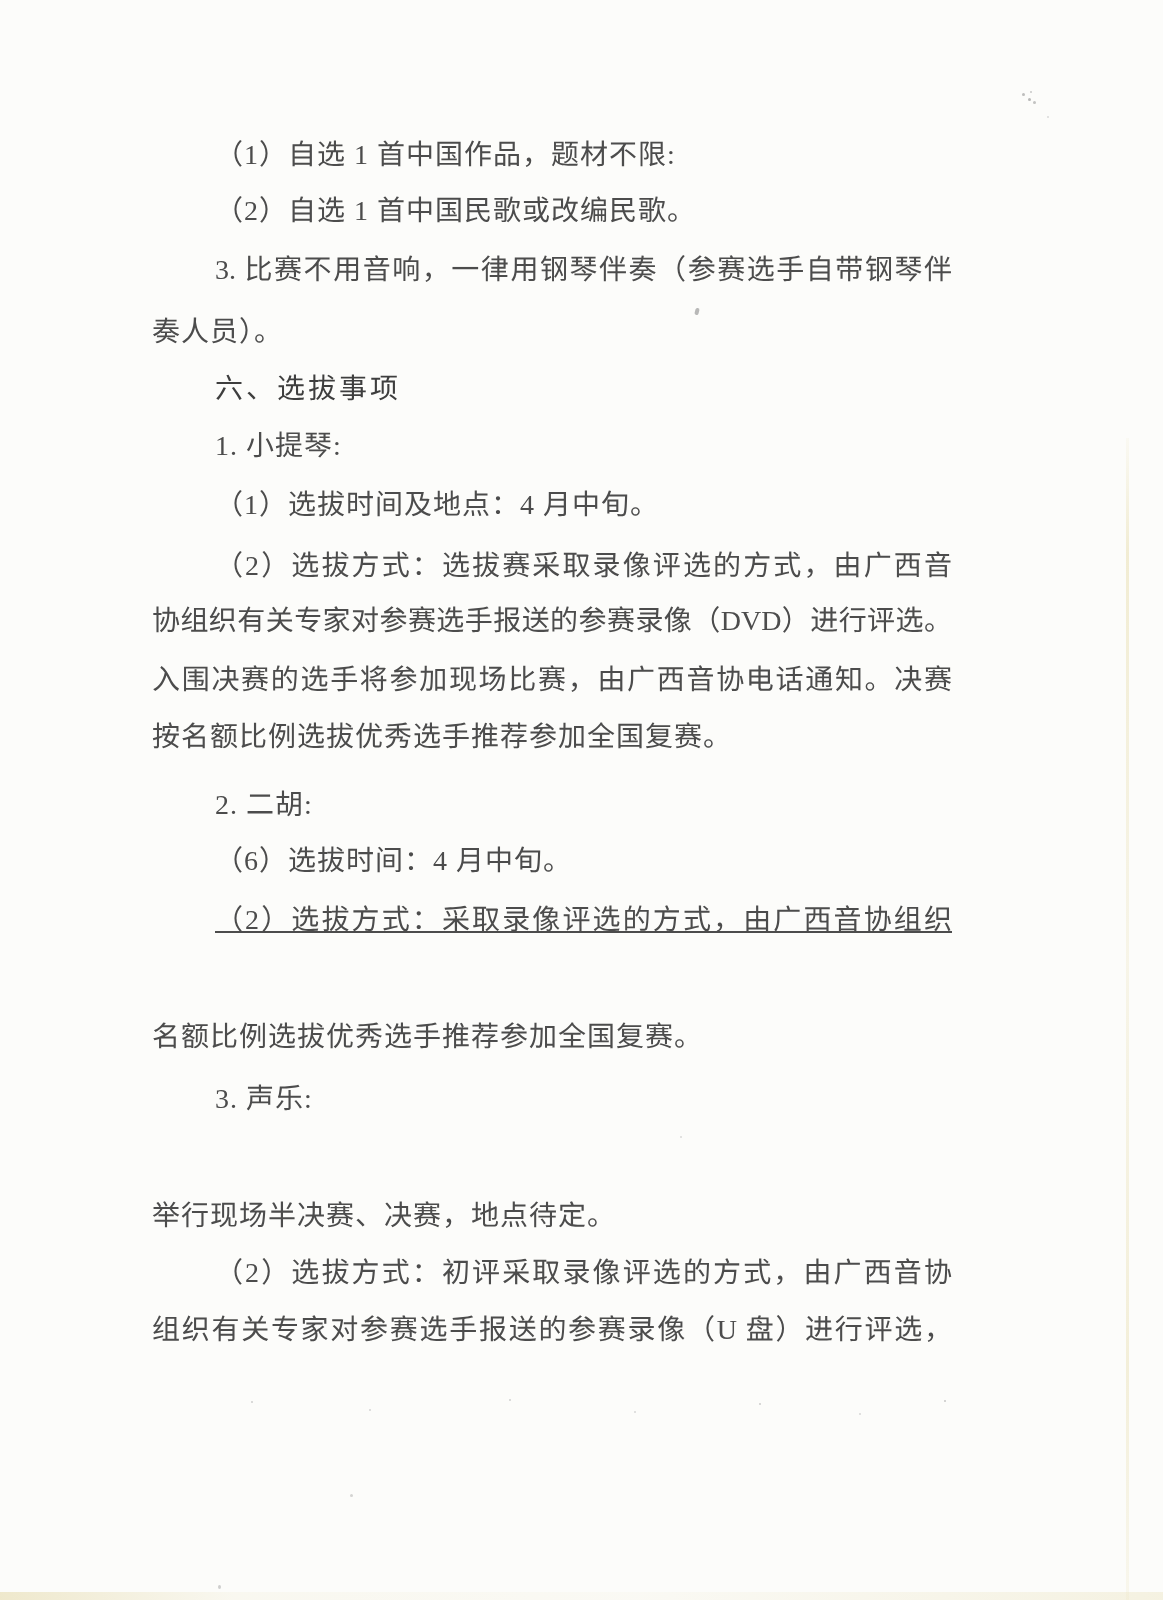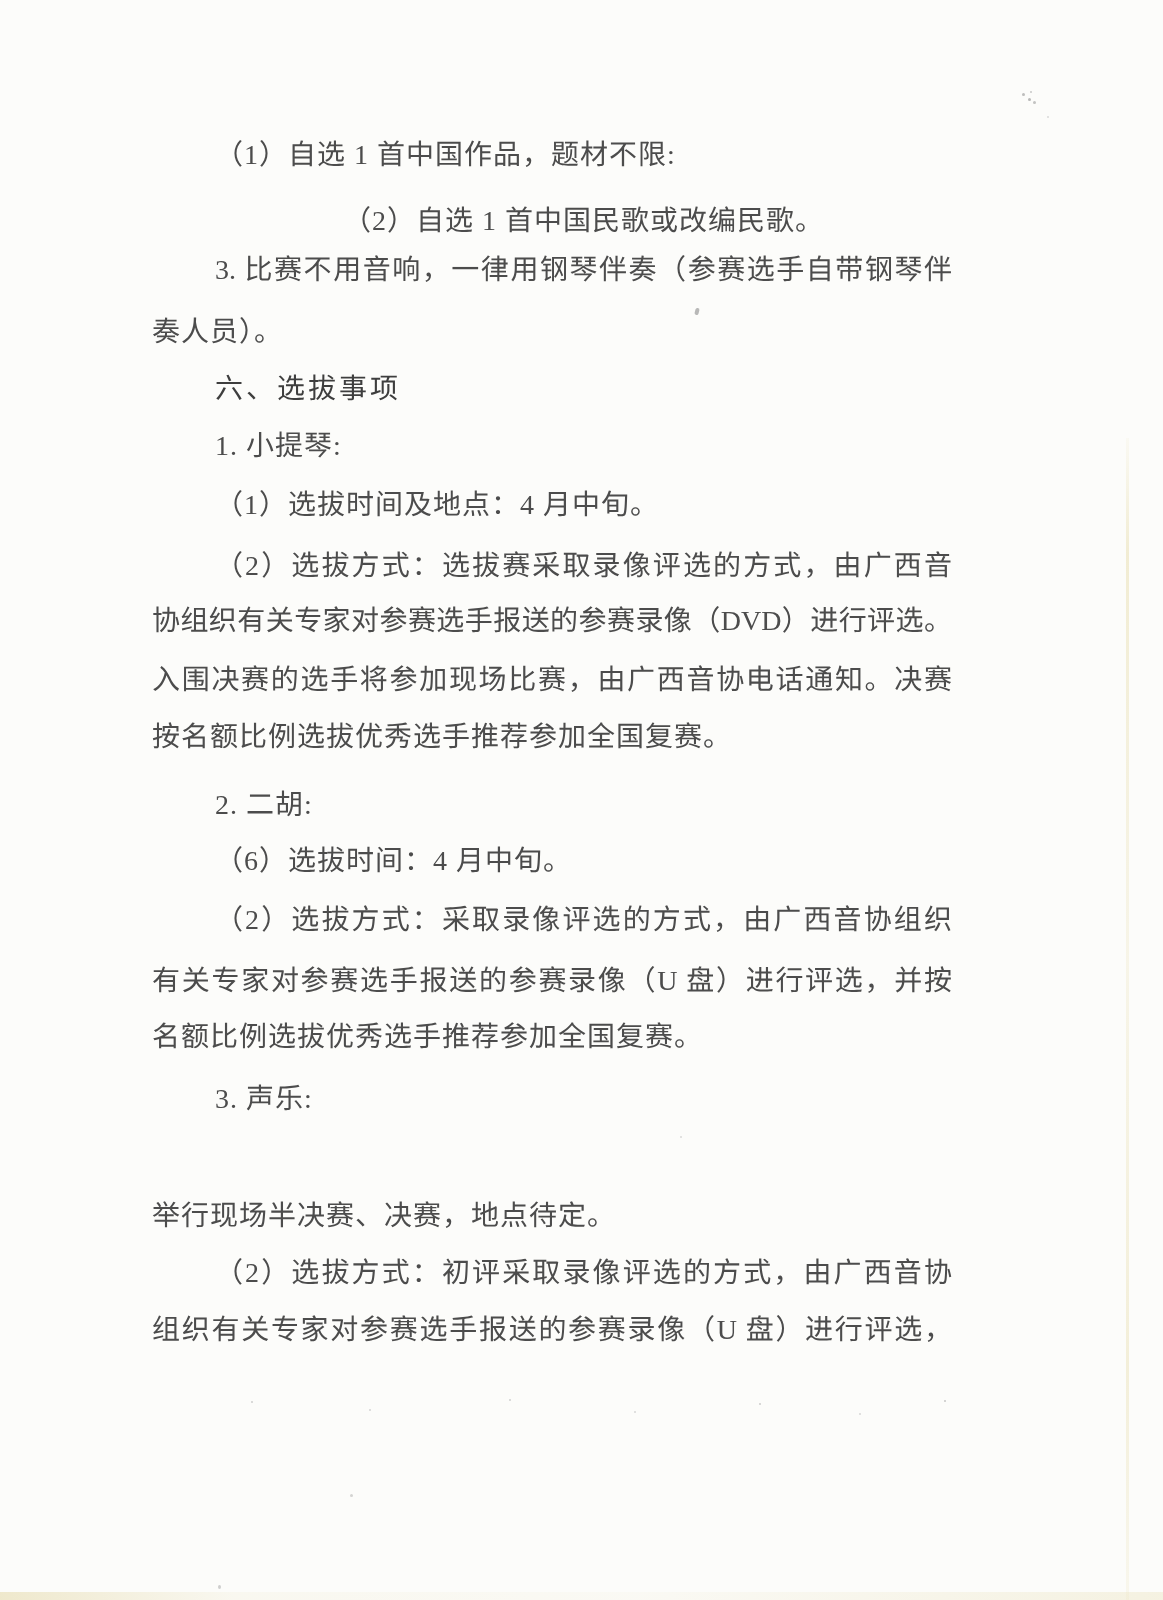--- a/index.html
+++ b/index.html
@@ -92,34 +92,33 @@
       radial-gradient(circle 1.2px at 620px 22px, #c6c6c6 60%, transparent 61%),
       radial-gradient(circle 1.8px at 705px 9px, #aeaeae 60%, transparent 61%);
   }
 </style>
 </head>
 <body>
 
 <div class="page">
   <div class="doc-body">
       <div class="line indent" style="top: 137px;">（1）自选 1 首中国作品，题材不限:</div>
-      <div class="line indent" style="top: 203px; text-align: center;">（2）自选 1 首中国民歌或改编民歌。</div>
+      <div class="line indent" style="top: 193px;">（2）自选 1 首中国民歌或改编民歌。</div>
       <div class="line indent full" style="top: 252px;">3. 比赛不用音响，一律用钢琴伴奏（参赛选手自带钢琴伴</div>
       <div class="line" style="top: 314px;">奏人员）。</div>
       <div class="line indent heading" style="top: 371px;">六、选拔事项</div>
       <div class="line indent" style="top: 428px;">1. 小提琴:</div>
       <div class="line indent" style="top: 487px;">（1）选拔时间及地点：4 月中旬。</div>
       <div class="line indent full" style="top: 548px;">（2）选拔方式：选拔赛采取录像评选的方式，由广西音</div>
       <div class="line full" style="top: 603px;">协组织有关专家对参赛选手报送的参赛录像（DVD）进行评选。</div>
       <div class="line full" style="top: 662px;">入围决赛的选手将参加现场比赛，由广西音协电话通知。决赛</div>
       <div class="line" style="top: 719px;">按名额比例选拔优秀选手推荐参加全国复赛。</div>
       <div class="line indent" style="top: 787px;">2. 二胡:</div>
       <div class="line indent" style="top: 843px;">（6）选拔时间：4 月中旬。</div>
-      <div class="line indent full" style="top: 902px;">（2）选拔方式：采取录像评选的方式，由广西音协组织</div>
-      <div class="line full" style="top: 963px;">有关专家对参赛选手报送的参赛录像（U 盘）进行评选，并按</div>
+      <div class="line indent full" style="top: 902px; text-decoration: underline;">（2）选拔方式：采取录像评选的方式，由广西音协组织</div>
       <div class="line" style="top: 1019px;">名额比例选拔优秀选手推荐参加全国复赛。</div>
       <div class="line indent" style="top: 1081px;">3. 声乐:</div>
       <div class="line" style="top: 1198px;">举行现场半决赛、决赛，地点待定。</div>
       <div class="line indent full" style="top: 1255px;">（2）选拔方式：初评采取录像评选的方式，由广西音协</div>
       <div class="line full" style="top: 1312px;">组织有关专家对参赛选手报送的参赛录像（U 盘）进行评选，</div>
     </div>
 
   <div class="speck" style="left:1022px;top:93px;width:3px;height:3px;opacity:.55"></div>
   <div class="speck" style="left:1028px;top:98px;width:3px;height:3px;opacity:.6"></div>
   <div class="speck" style="left:1033px;top:101px;width:3px;height:3px;opacity:.5"></div>

